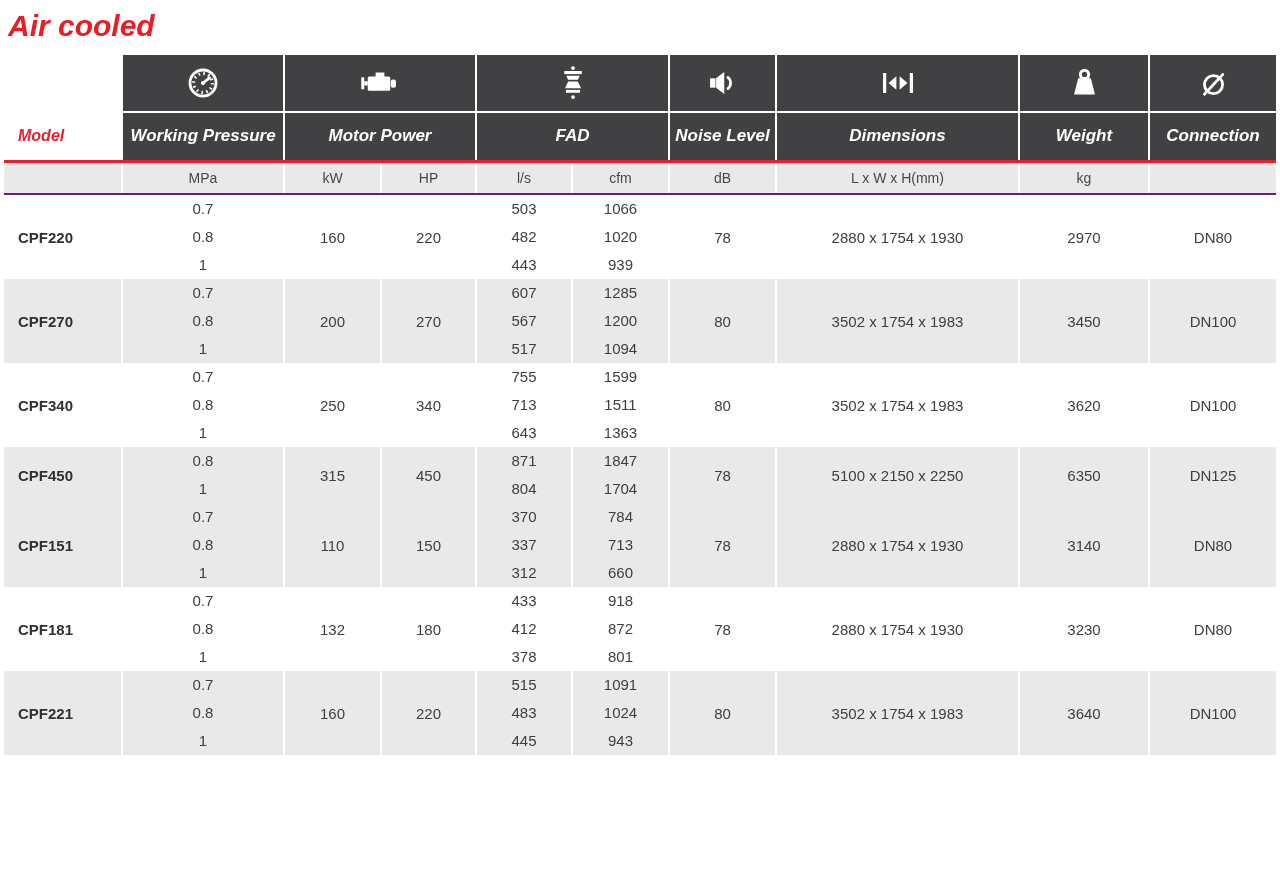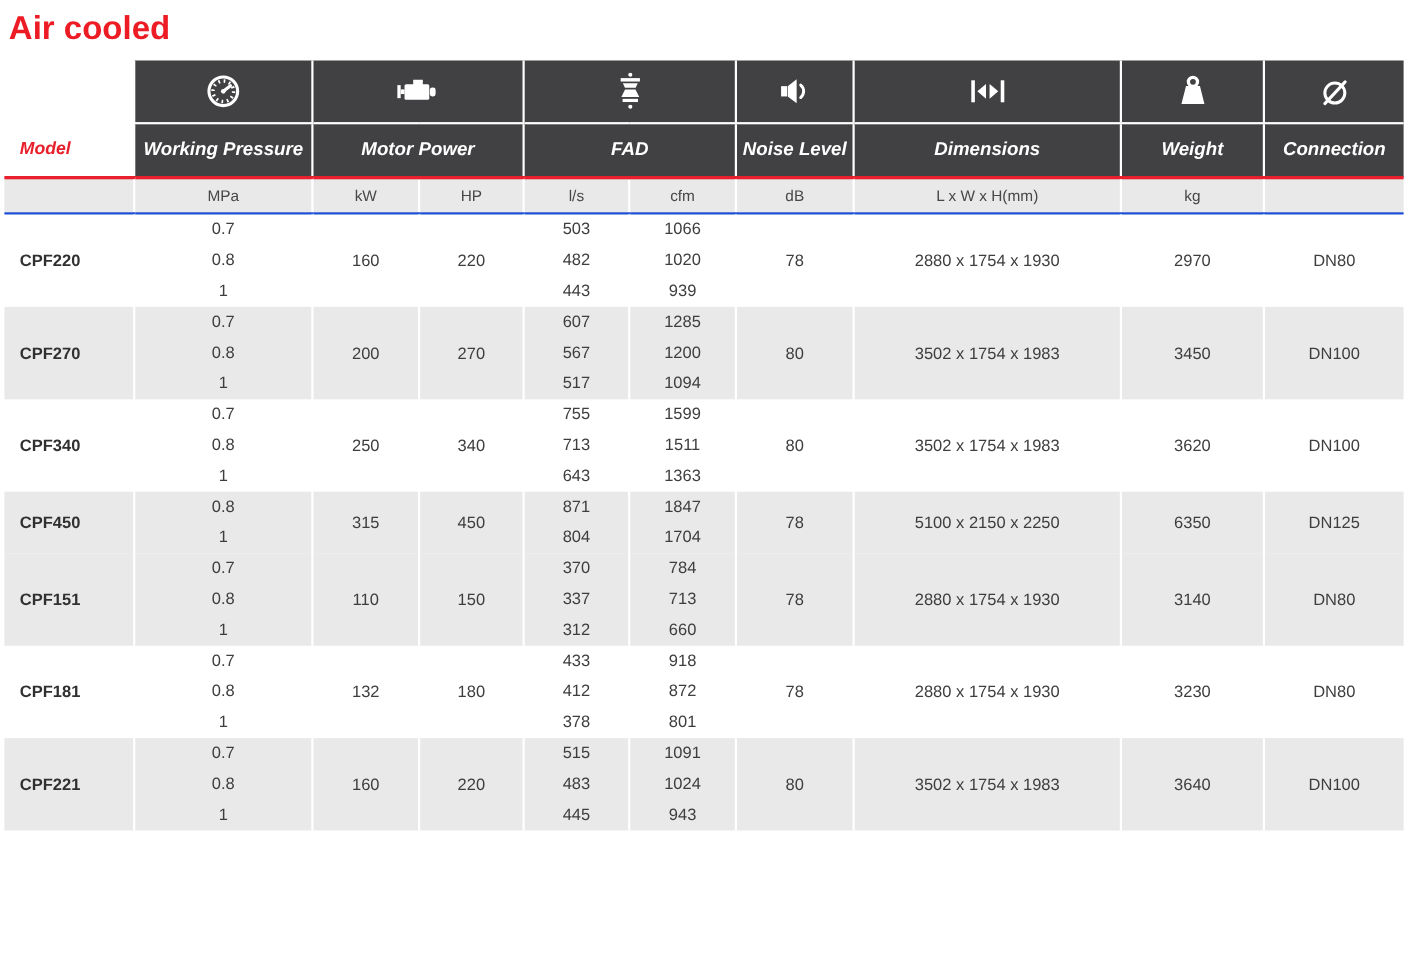--- a/index.html
+++ b/index.html
@@ -15,20 +15,21 @@
     width:1280px;height:869px;overflow:hidden;
     font-family:"Liberation Sans","DejaVu Sans",sans-serif;
     color:var(--body_text);
   }
   .page-title{
     color:var(--title_red);
     font-size:30px;font-weight:bold;
     padding:9px 4px 0 8px;
     letter-spacing:0px;
     height:46px;
+    font-style:italic;
   }
   table.spec{
     border-collapse:collapse;
     table-layout:fixed;
     width:1272px;
     margin:9px 4px 0 4px;
   }
   
   tr.icon-row td{
     background:var(--header_dark);
@@ -50,21 +51,21 @@
   tr.label-row td.model-head{
     background:#ffffff;color:var(--accent_red);
     text-align:left;padding-left:14px;font-size:16px;
     border-left:none;
   }
   tr.units-row td{
     background:var(--row_alt);
     height:33px;text-align:center;vertical-align:middle;
     font-size:14px;color:#474747;
     border-left:2px solid #ffffff;
-    border-bottom:2px solid #1d4ed8;
+    border-bottom:2px solid #701a75;
   }
   tr.units-row td:first-child{border-left:none;}
   
   tr.data-row td{
     text-align:center;vertical-align:middle;
     font-size:15px;
     border-left:2px solid #ffffff;
     padding:0;
   }
   tr.data-row td:first-child{border-left:none;}

